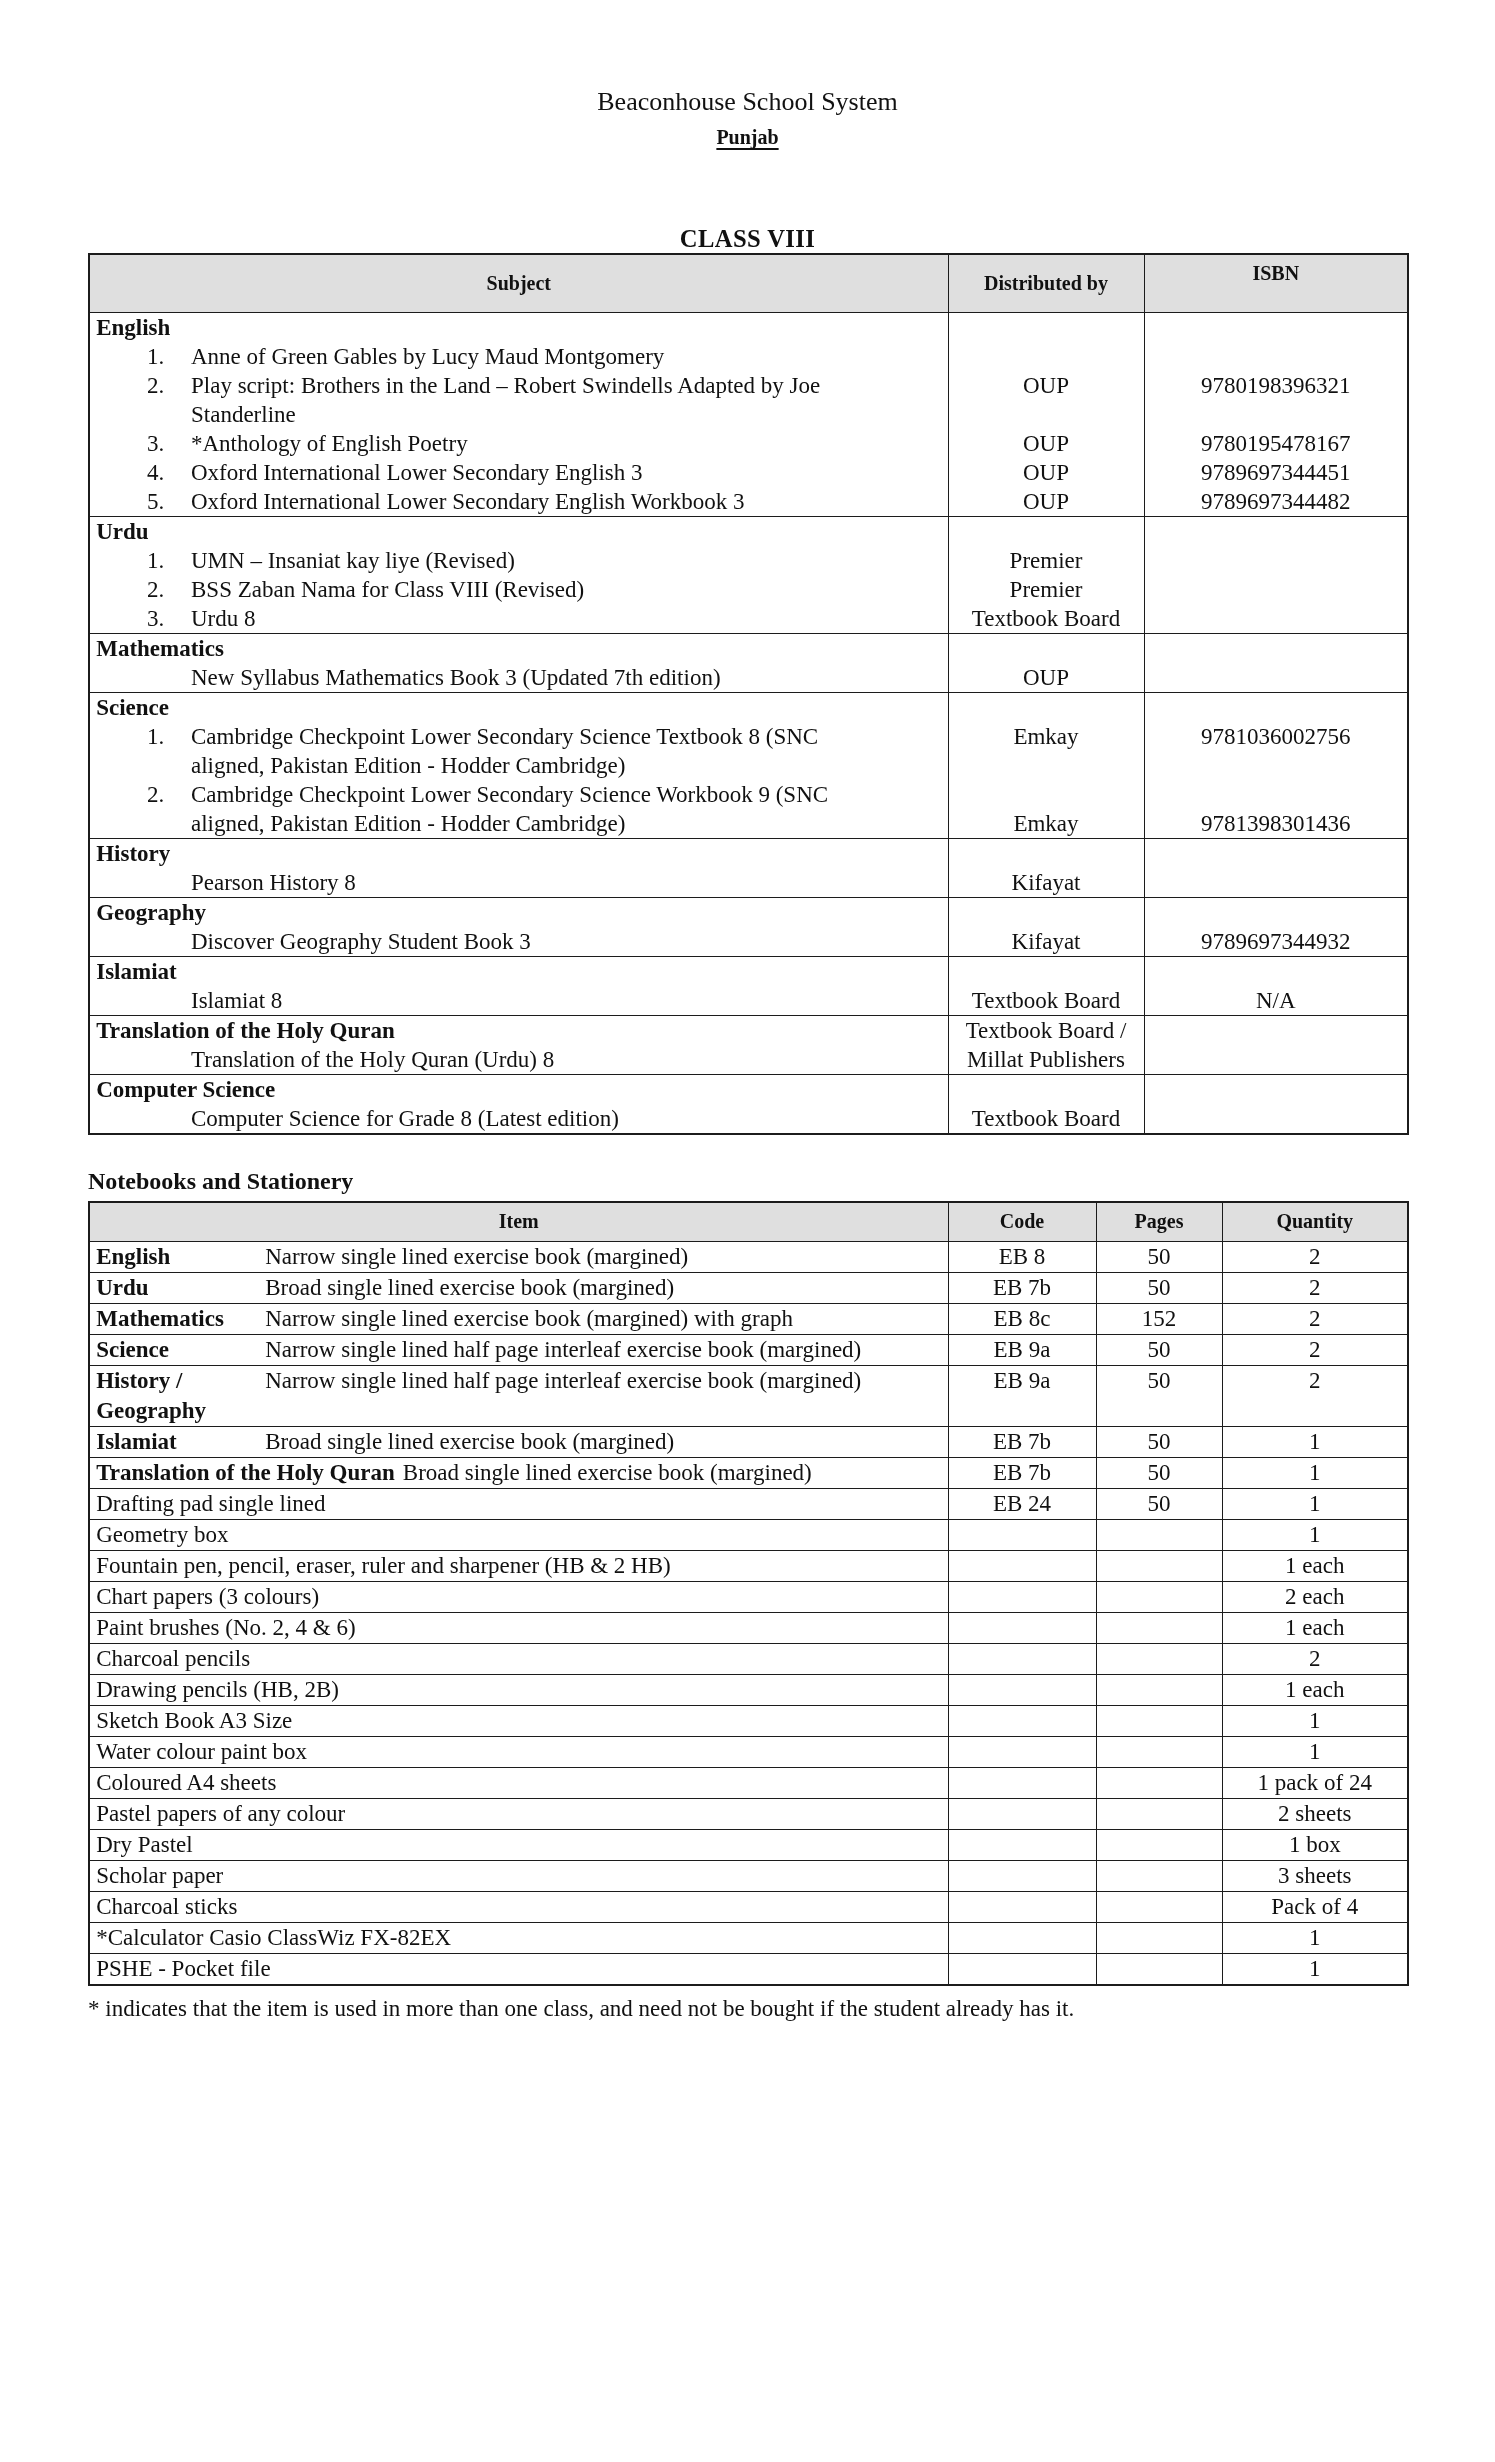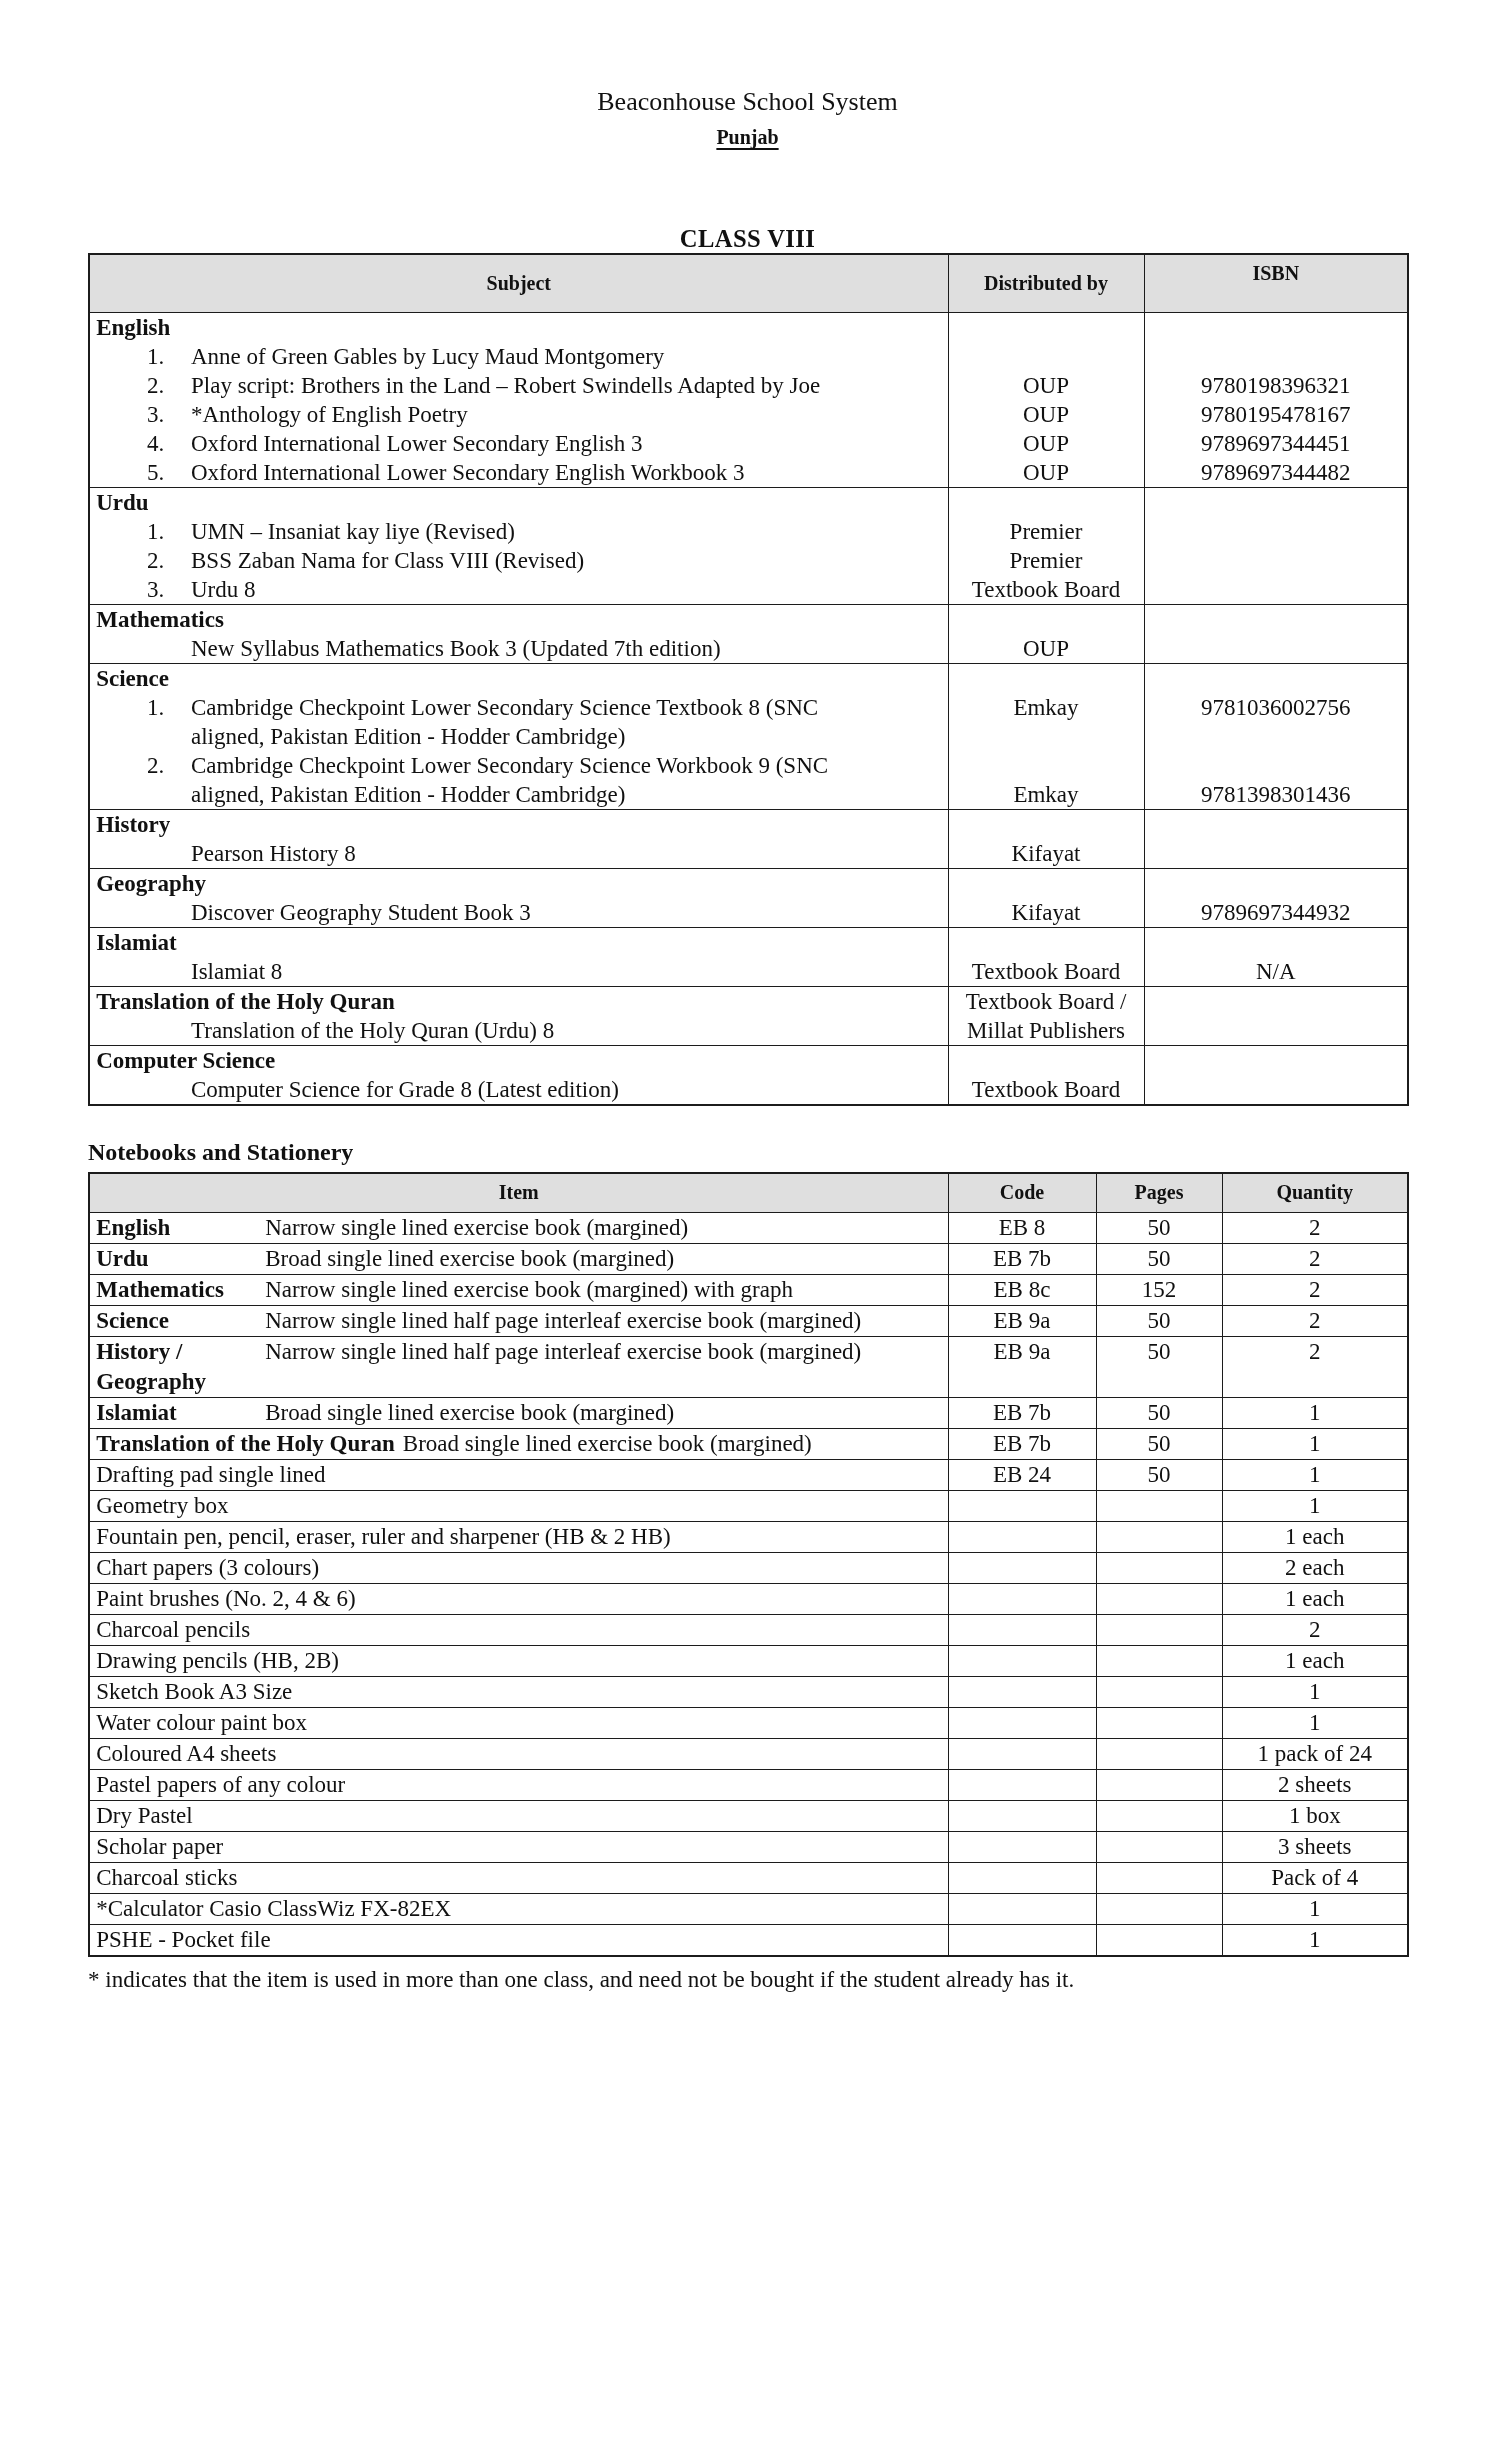--- a/index.html
+++ b/index.html
@@ -102,20 +102,25 @@
         </tr>
         <tr>
           <td class="subject-cell"><span class="num">1.</span><span class="txt">Anne of Green Gables by Lucy Maud Montgomery</span></td>
           <td class="dist-cell"></td>
           <td class="isbn-cell"></td>
         </tr>
         <tr>
           <td class="subject-cell"><span class="num">2.</span><span class="txt">Play script: Brothers in the Land – Robert Swindells Adapted by Joe</span></td>
           <td class="dist-cell">OUP</td>
           <td class="isbn-cell">9780198396321</td>
+        </tr>
+        <tr>
+          <td class="subject-cell"><span class="num"></span><span class="txt">Standerline</span></td>
+          <td class="dist-cell"></td>
+          <td class="isbn-cell"></td>
         </tr>
         <tr>
           <td class="subject-cell"><span class="num">3.</span><span class="txt">*Anthology of English Poetry</span></td>
           <td class="dist-cell">OUP</td>
           <td class="isbn-cell">9780195478167</td>
         </tr>
         <tr>
           <td class="subject-cell"><span class="num">4.</span><span class="txt">Oxford International Lower Secondary English 3</span></td>
           <td class="dist-cell">OUP</td>
           <td class="isbn-cell">9789697344451</td>

